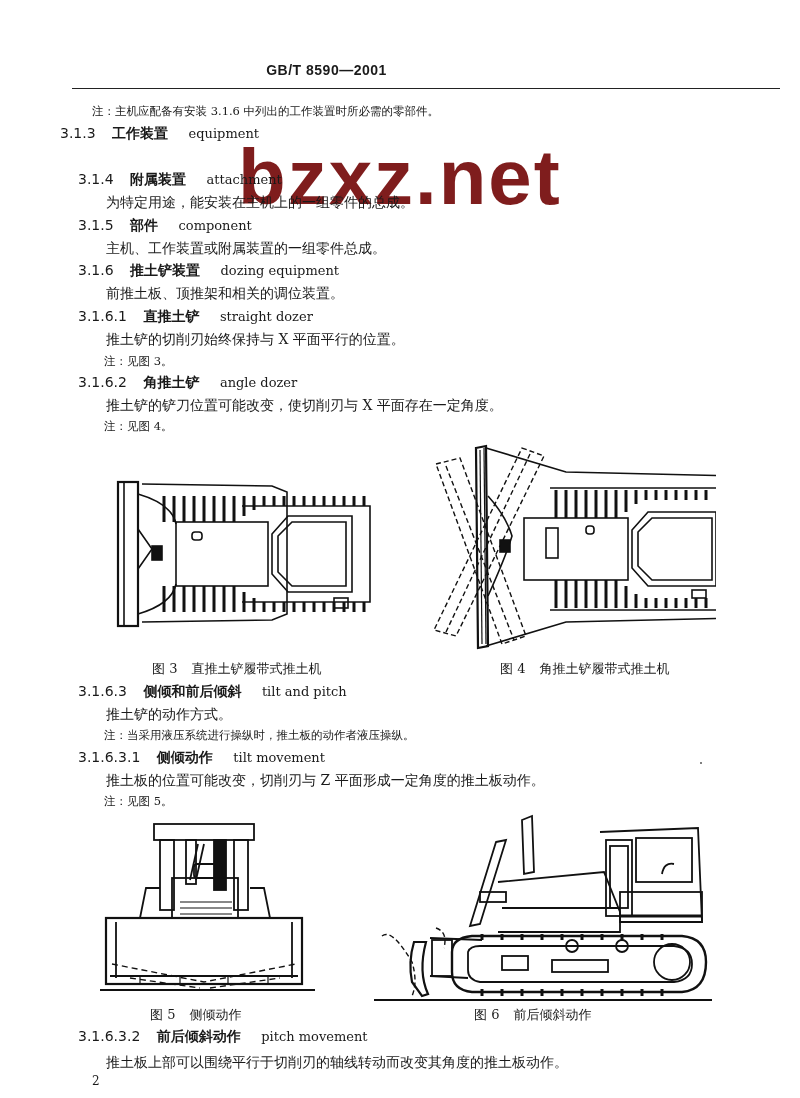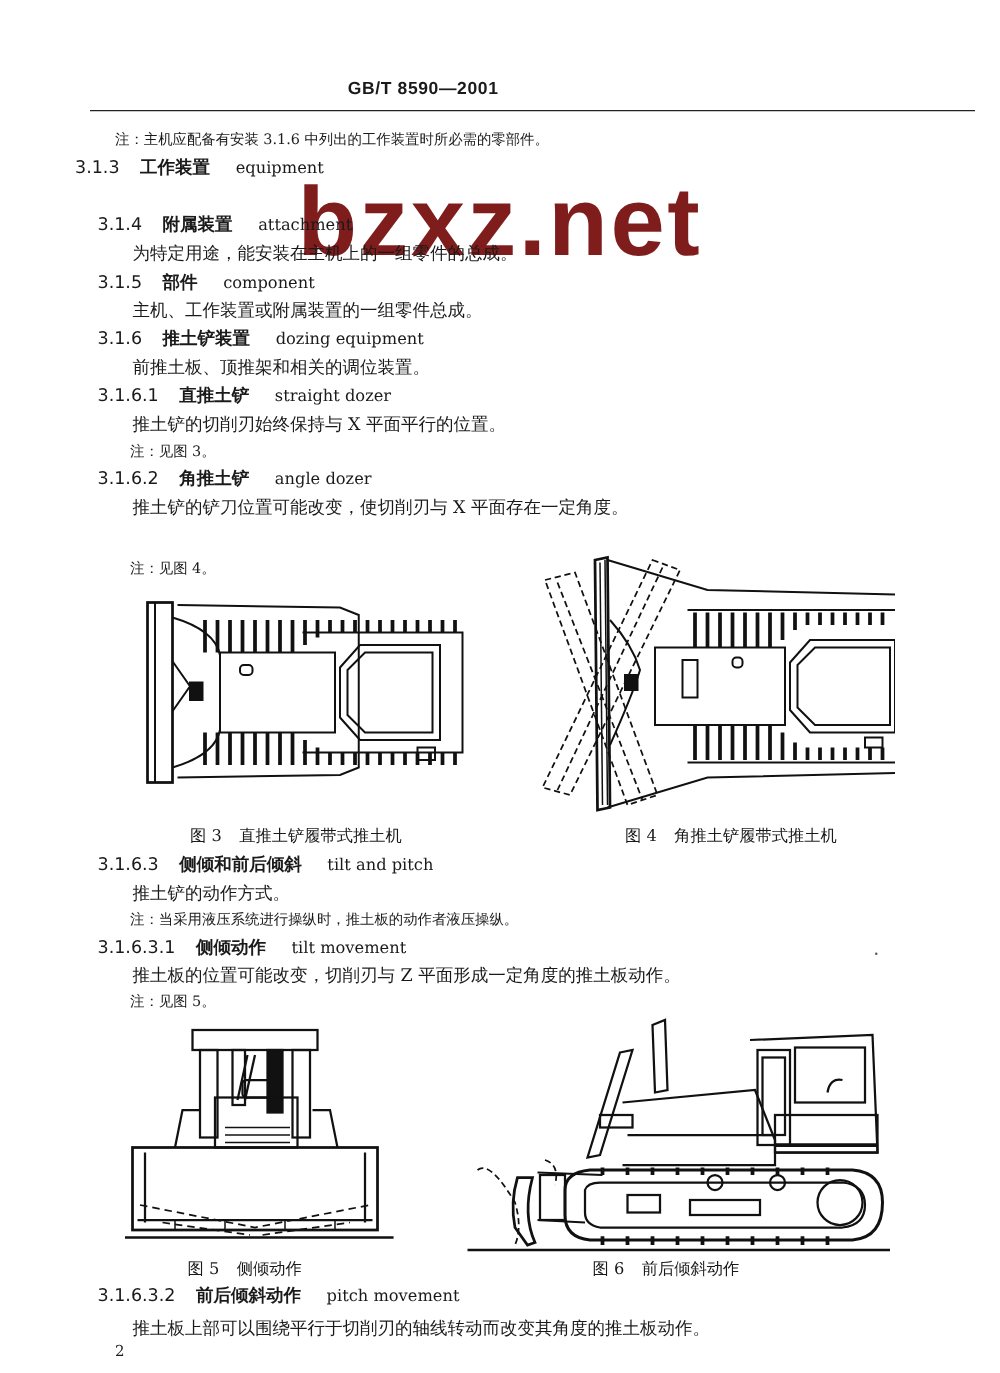--- a/index.html
+++ b/index.html
@@ -5,21 +5,21 @@
   html, body { margin: 0; padding: 0; background: #ffffff; }
   body {
     width: 800px; height: 1098px; position: relative; overflow: hidden;
     font-family: "DejaVu Serif", "Liberation Serif", serif;
     color: #1a1a1a;
   }
   .page { position: absolute; left: 0; top: 0; width: 800px; height: 1098px; }
   .header-code {
     position: absolute; top: 62px; left: 0; width: 653px; text-align: center;
     font-family: "Liberation Sans", "DejaVu Sans", sans-serif;
-    font-size: 14px; font-weight: bold; letter-spacing: 0.5px; margin-left: 12px;
+    font-size: 14px; font-weight: bold; letter-spacing: 0.5px;
   }
   .header-rule {
     position: absolute; top: 88px; left: 72px; width: 708px; height: 0;
     border-top: 1.5px solid #222;
   }
   .watermark {
     position: absolute; top: 132px; left: 238px;
     font-family: "Liberation Sans", "DejaVu Sans", sans-serif;
     font-size: 78px; font-weight: bold; color: #7f1d1d; letter-spacing: 2px;
     z-index: 0; user-select: none;
@@ -82,21 +82,21 @@
   </div>
   <div class="line" style="top:331px; left:106px;">推土铲的切削刃始终保持与 X 平面平行的位置。</div>
   <div class="line note" style="top:354px; left:104px;">注：见图 3。</div>
 
   <div class="line" style="top:374px; left:78px;">
     <span class="term-num">3.1.6.2</span>
     <span class="term-zh">角推土铲</span>
     <span class="term-en">angle dozer</span>
   </div>
   <div class="line" style="top:397px; left:106px;">推土铲的铲刀位置可能改变，使切削刃与 X 平面存在一定角度。</div>
-  <div class="line note" style="top:419px; left:104px;margin-top:28px;">注：见图 4。</div>
+  <div class="line note" style="top:419px; left:104px;">注：见图 4。</div>
 
   <div class="figure" style="left:112px; top:474px;">
     <svg width="270" height="160" viewBox="0 0 270 160" fill="none" stroke="#111" stroke-width="1.6">
 
       <rect x="6" y="8" width="20" height="144" stroke-width="2.2"></rect>
       <line x1="12" y1="8" x2="12" y2="152"></line>
 
       <path d="M26 20 Q60 30 64 50 M26 140 Q60 130 64 110"></path>
       <path d="M26 55 L40 75 L26 95"></path>
       <rect x="40" y="72" width="10" height="14" fill="#111"></rect>

